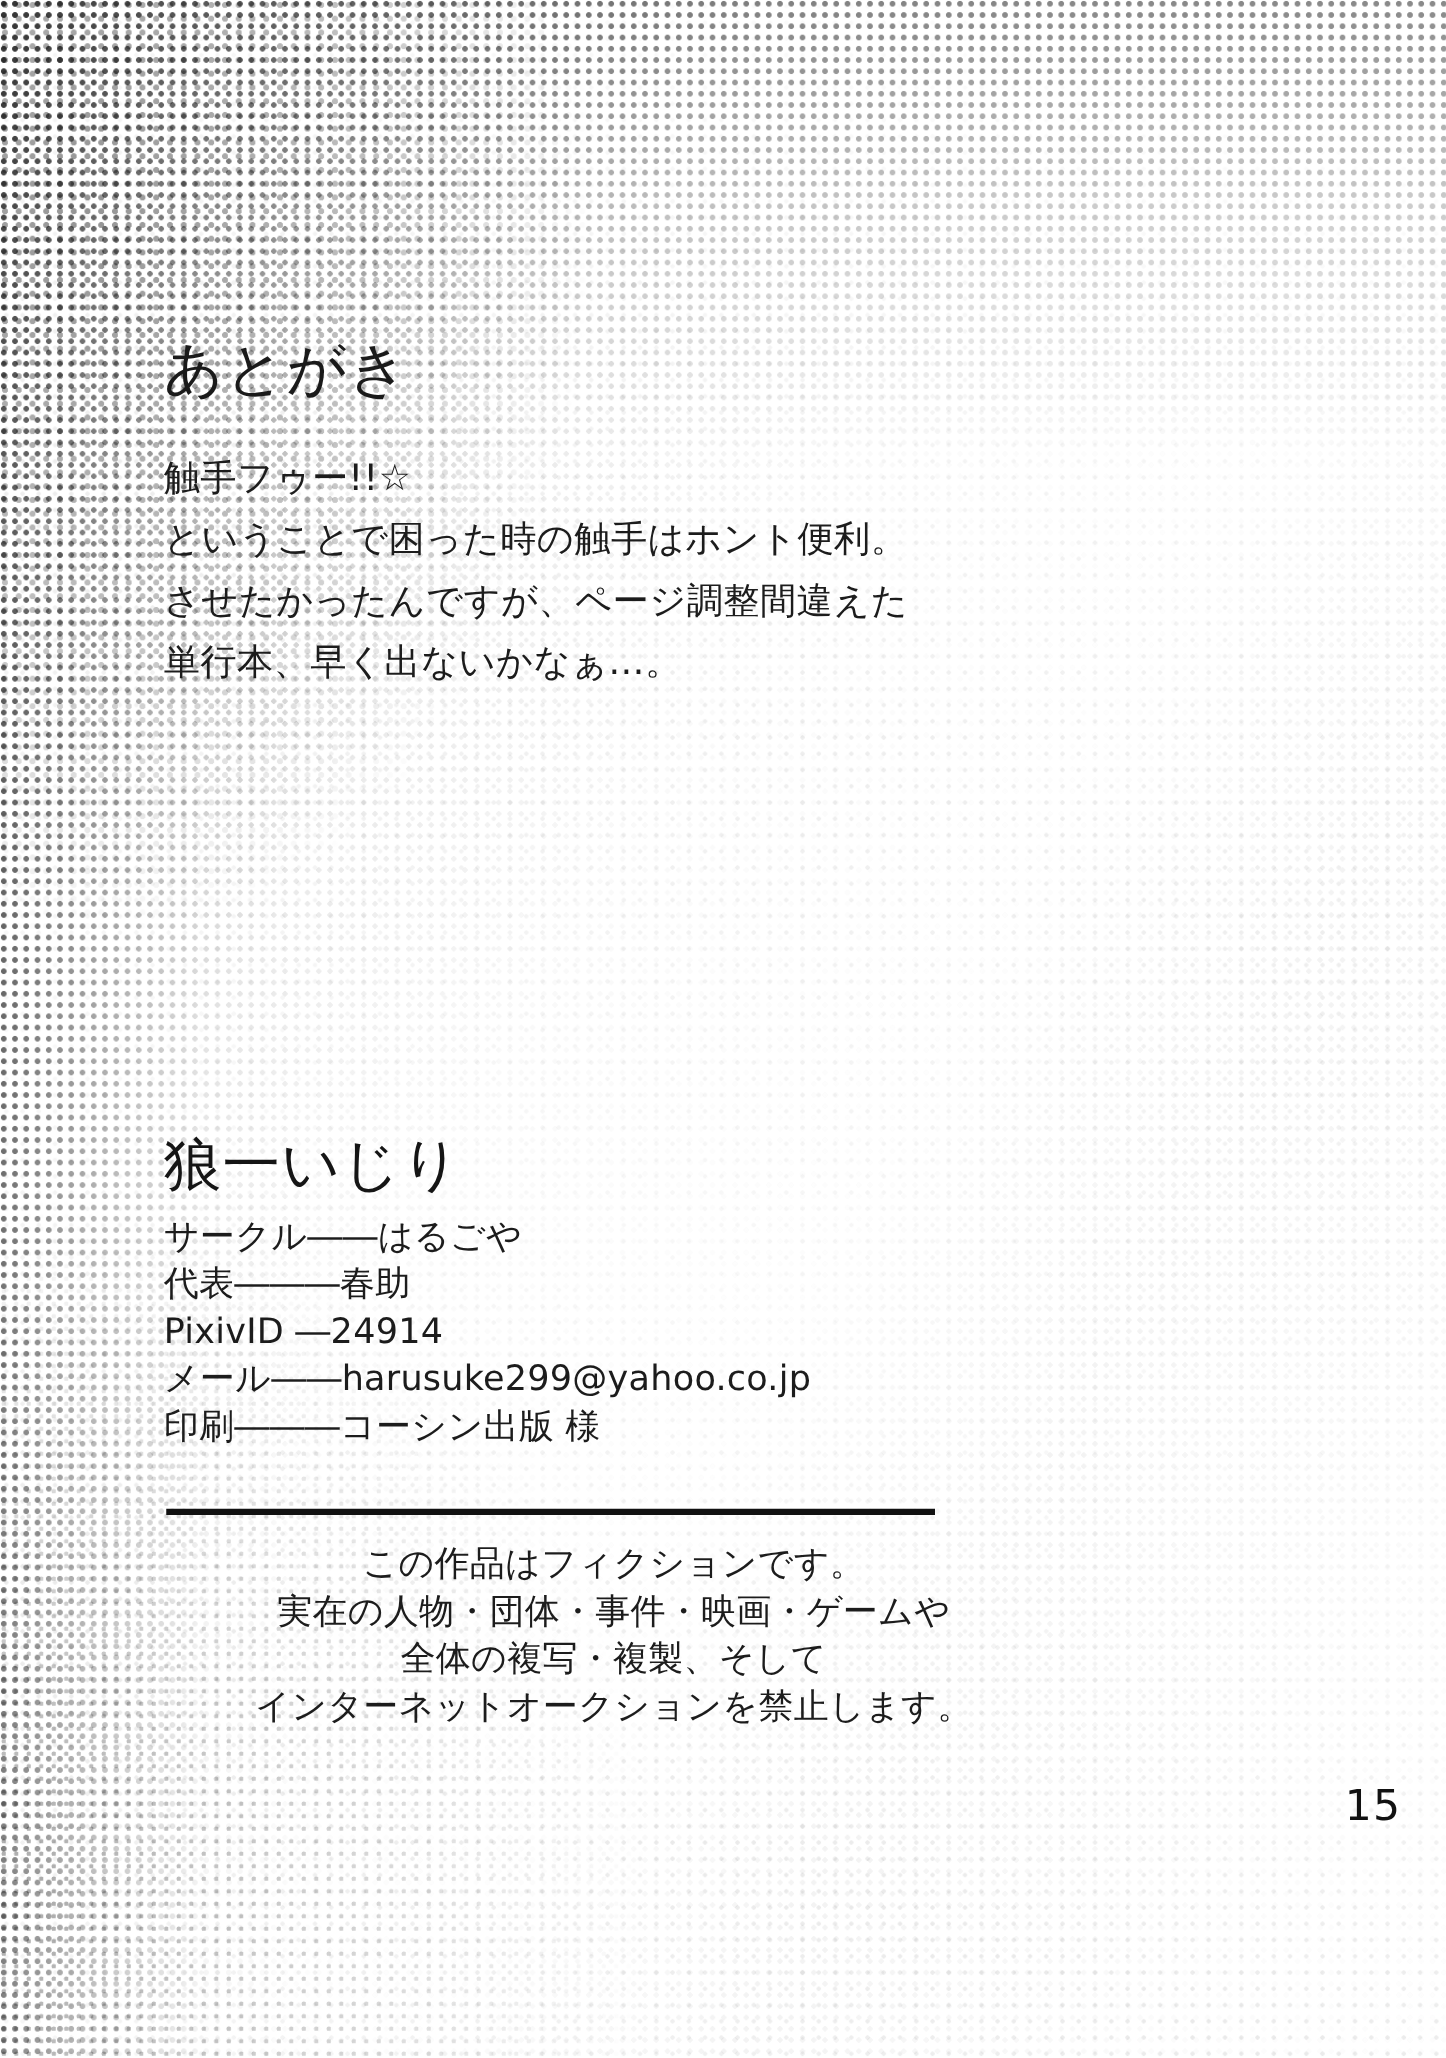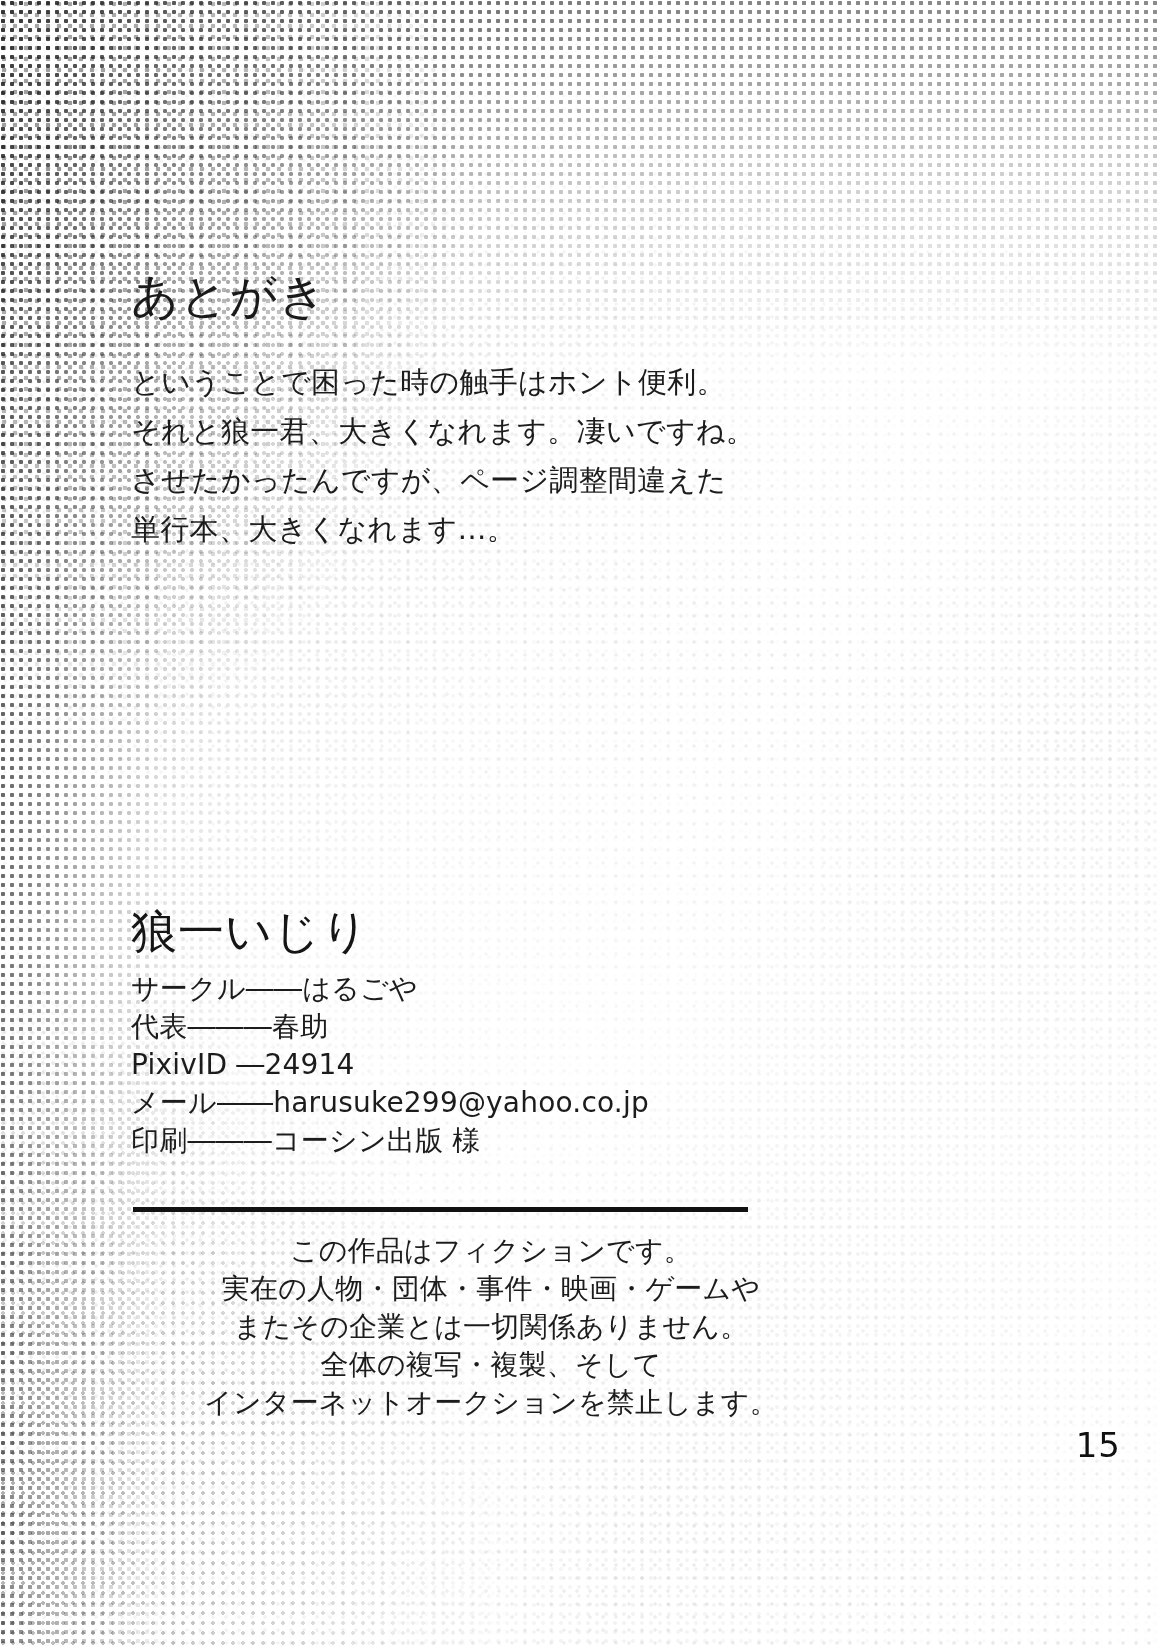--- a/index.html
+++ b/index.html
@@ -200,42 +200,41 @@
   <div class="tone-layer tone-c"></div>
   <div class="tone-layer tone-d"></div>
   <div class="tone-layer tone-edge-top"></div>
   <div class="tone-layer tone-edge-left"></div>
 
   <div class="content">
 
     <div class="afterword-heading">あとがき</div>
 
     <div class="afterword-body">
+      <div class="line">触手フゥー!!☆</div>
       <div class="line">ということで困った時の触手はホント便利。</div>
-      <div class="line">それと狼一君、大きくなれます。凄いですね。</div>
       <div class="line">させたかったんですが、ページ調整間違えた</div>
-      <div class="line">単行本、大きくなれます…。</div>
+      <div class="line">単行本、早く出ないかなぁ…。</div>
     </div>
 
     <div class="colophon-title">狼一いじり</div>
 
     <div class="colophon-lines">
       <div class="line">サークル――はるごや</div>
       <div class="line">代表―――春助</div>
       <div class="line">PixivID ―24914</div>
       <div class="line">メール――harusuke299@yahoo.co.jp</div>
       <div class="line">印刷―――コーシン出版 様</div>
     </div>
 
     <div class="divider"></div>
 
     <div class="disclaimer">
       <div class="line">この作品はフィクションです。</div>
       <div class="line">実在の人物・団体・事件・映画・ゲームや</div>
-      <div class="line">またその企業とは一切関係ありません。</div>
       <div class="line">全体の複写・複製、そして</div>
       <div class="line">インターネットオークションを禁止します。</div>
     </div>
 
     <div class="page-number">15</div>
 
   </div>
 </div>
 
 </body></html>

